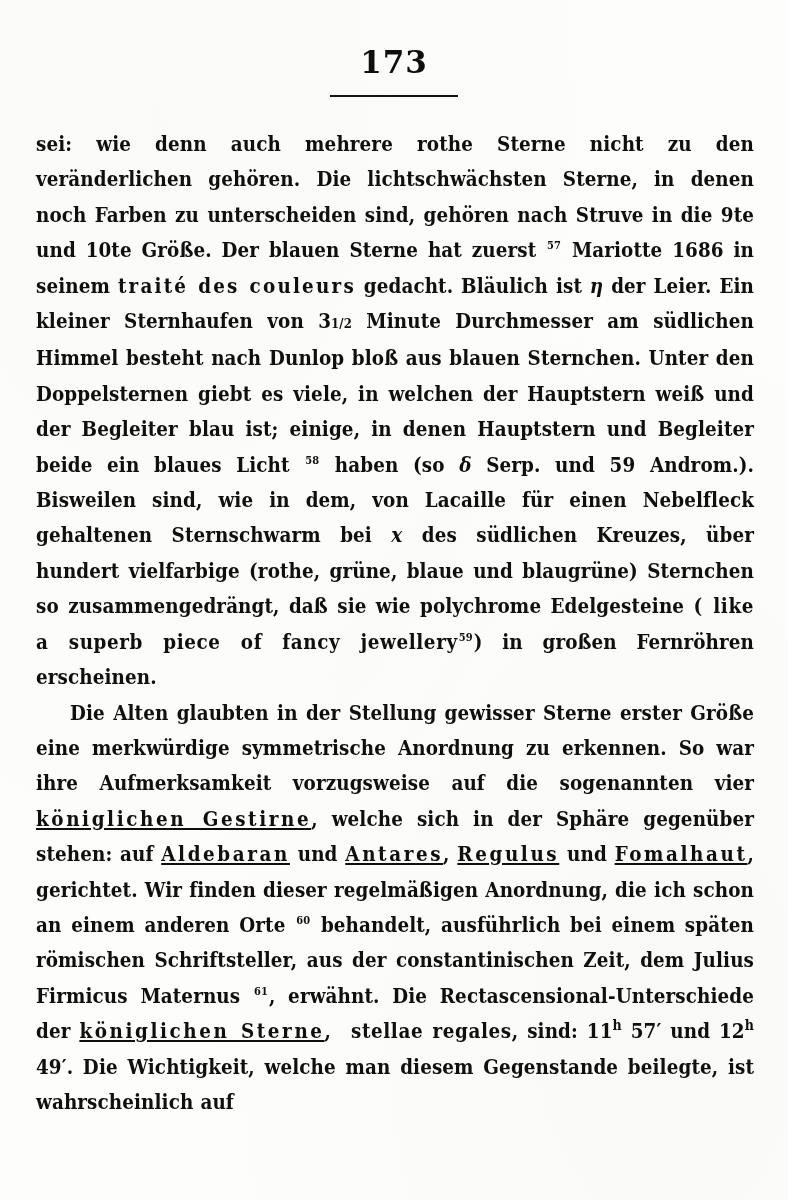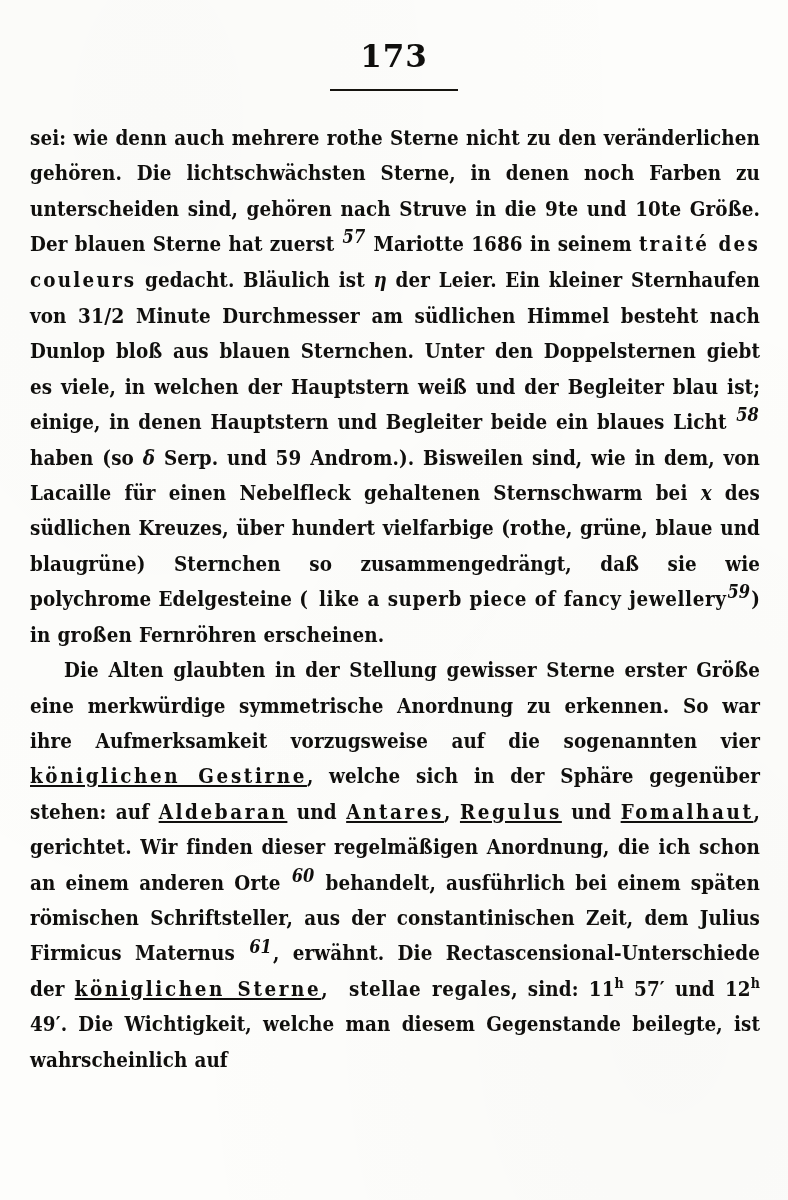--- a/index.html
+++ b/index.html
@@ -12,21 +12,21 @@
     background: #fdfdfb;
     font-family: "DejaVu Serif", serif;
     color: #100f0d;
     overflow: hidden;
   }
   .page {
     position: relative;
     width: 788px;
     height: 1200px;
     box-sizing: border-box;
-    padding: 4px;
+    padding: 10px;
     background:
       radial-gradient(ellipse at 20% 10%, rgba(0,0,0,0.012), rgba(0,0,0,0) 60%),
       radial-gradient(ellipse at 85% 85%, rgba(0,0,0,0.015), rgba(0,0,0,0) 55%),
       #fdfdfb;
   }
   .page-number {
     text-align: center;
     font-size: 31px;
     font-weight: bold;
     letter-spacing: 1px;
@@ -62,32 +62,31 @@
   .lat {
     font-family: "DejaVu Serif", serif;
     letter-spacing: 0.6px;
     margin-left: 11px;
   }
   .lat-sp {
     font-family: "DejaVu Serif", serif;
     letter-spacing: 2.2px;
   }
   sup.note {
-    font-size: 18px;
+    font-size: 11px;
     vertical-align: super;
     line-height: 0;
     padding: 0 1px;
-    font-style: italic;
   }
   .greek {
     font-family: "DejaVu Serif", serif;
     font-style: italic;
   }
   .frac {
-    font-size: 21px;
+    font-size: 13px;
   }
   .hline {
     font-size: 14px;
     vertical-align: super;
     line-height: 0;
   }
   
   .fraktur {
     font-family: "DejaVu Serif", serif;
     font-weight: 600;

